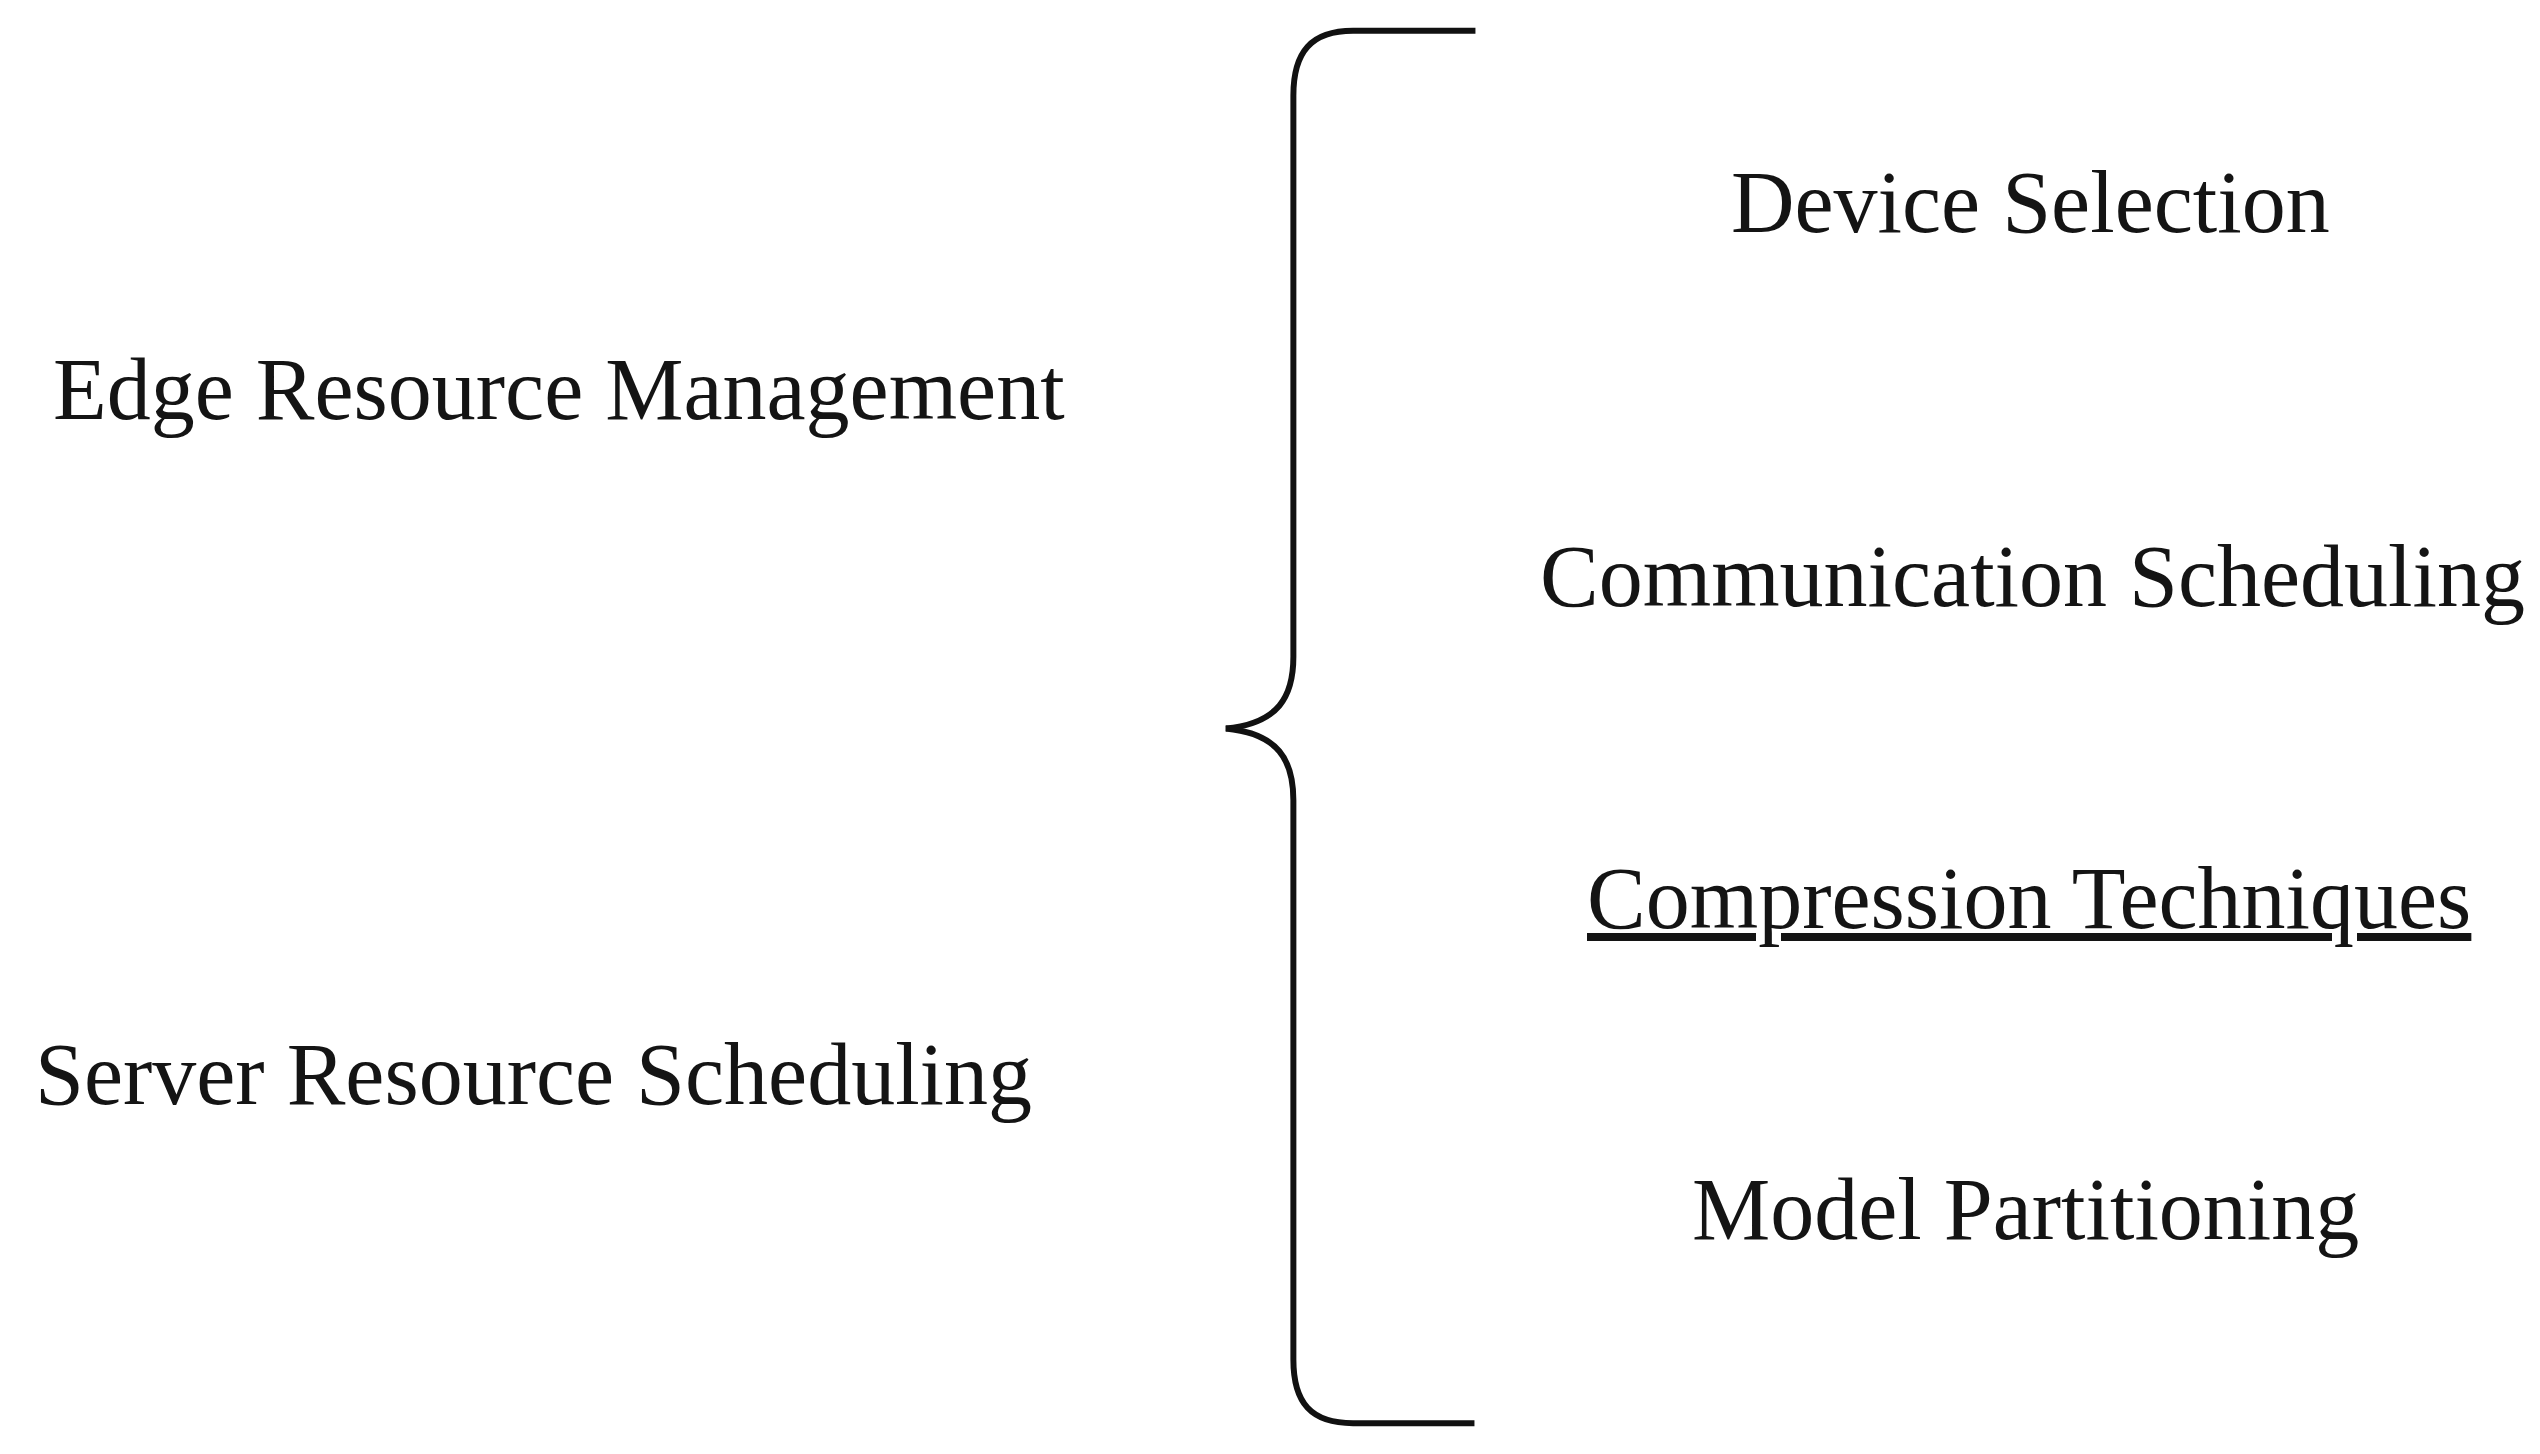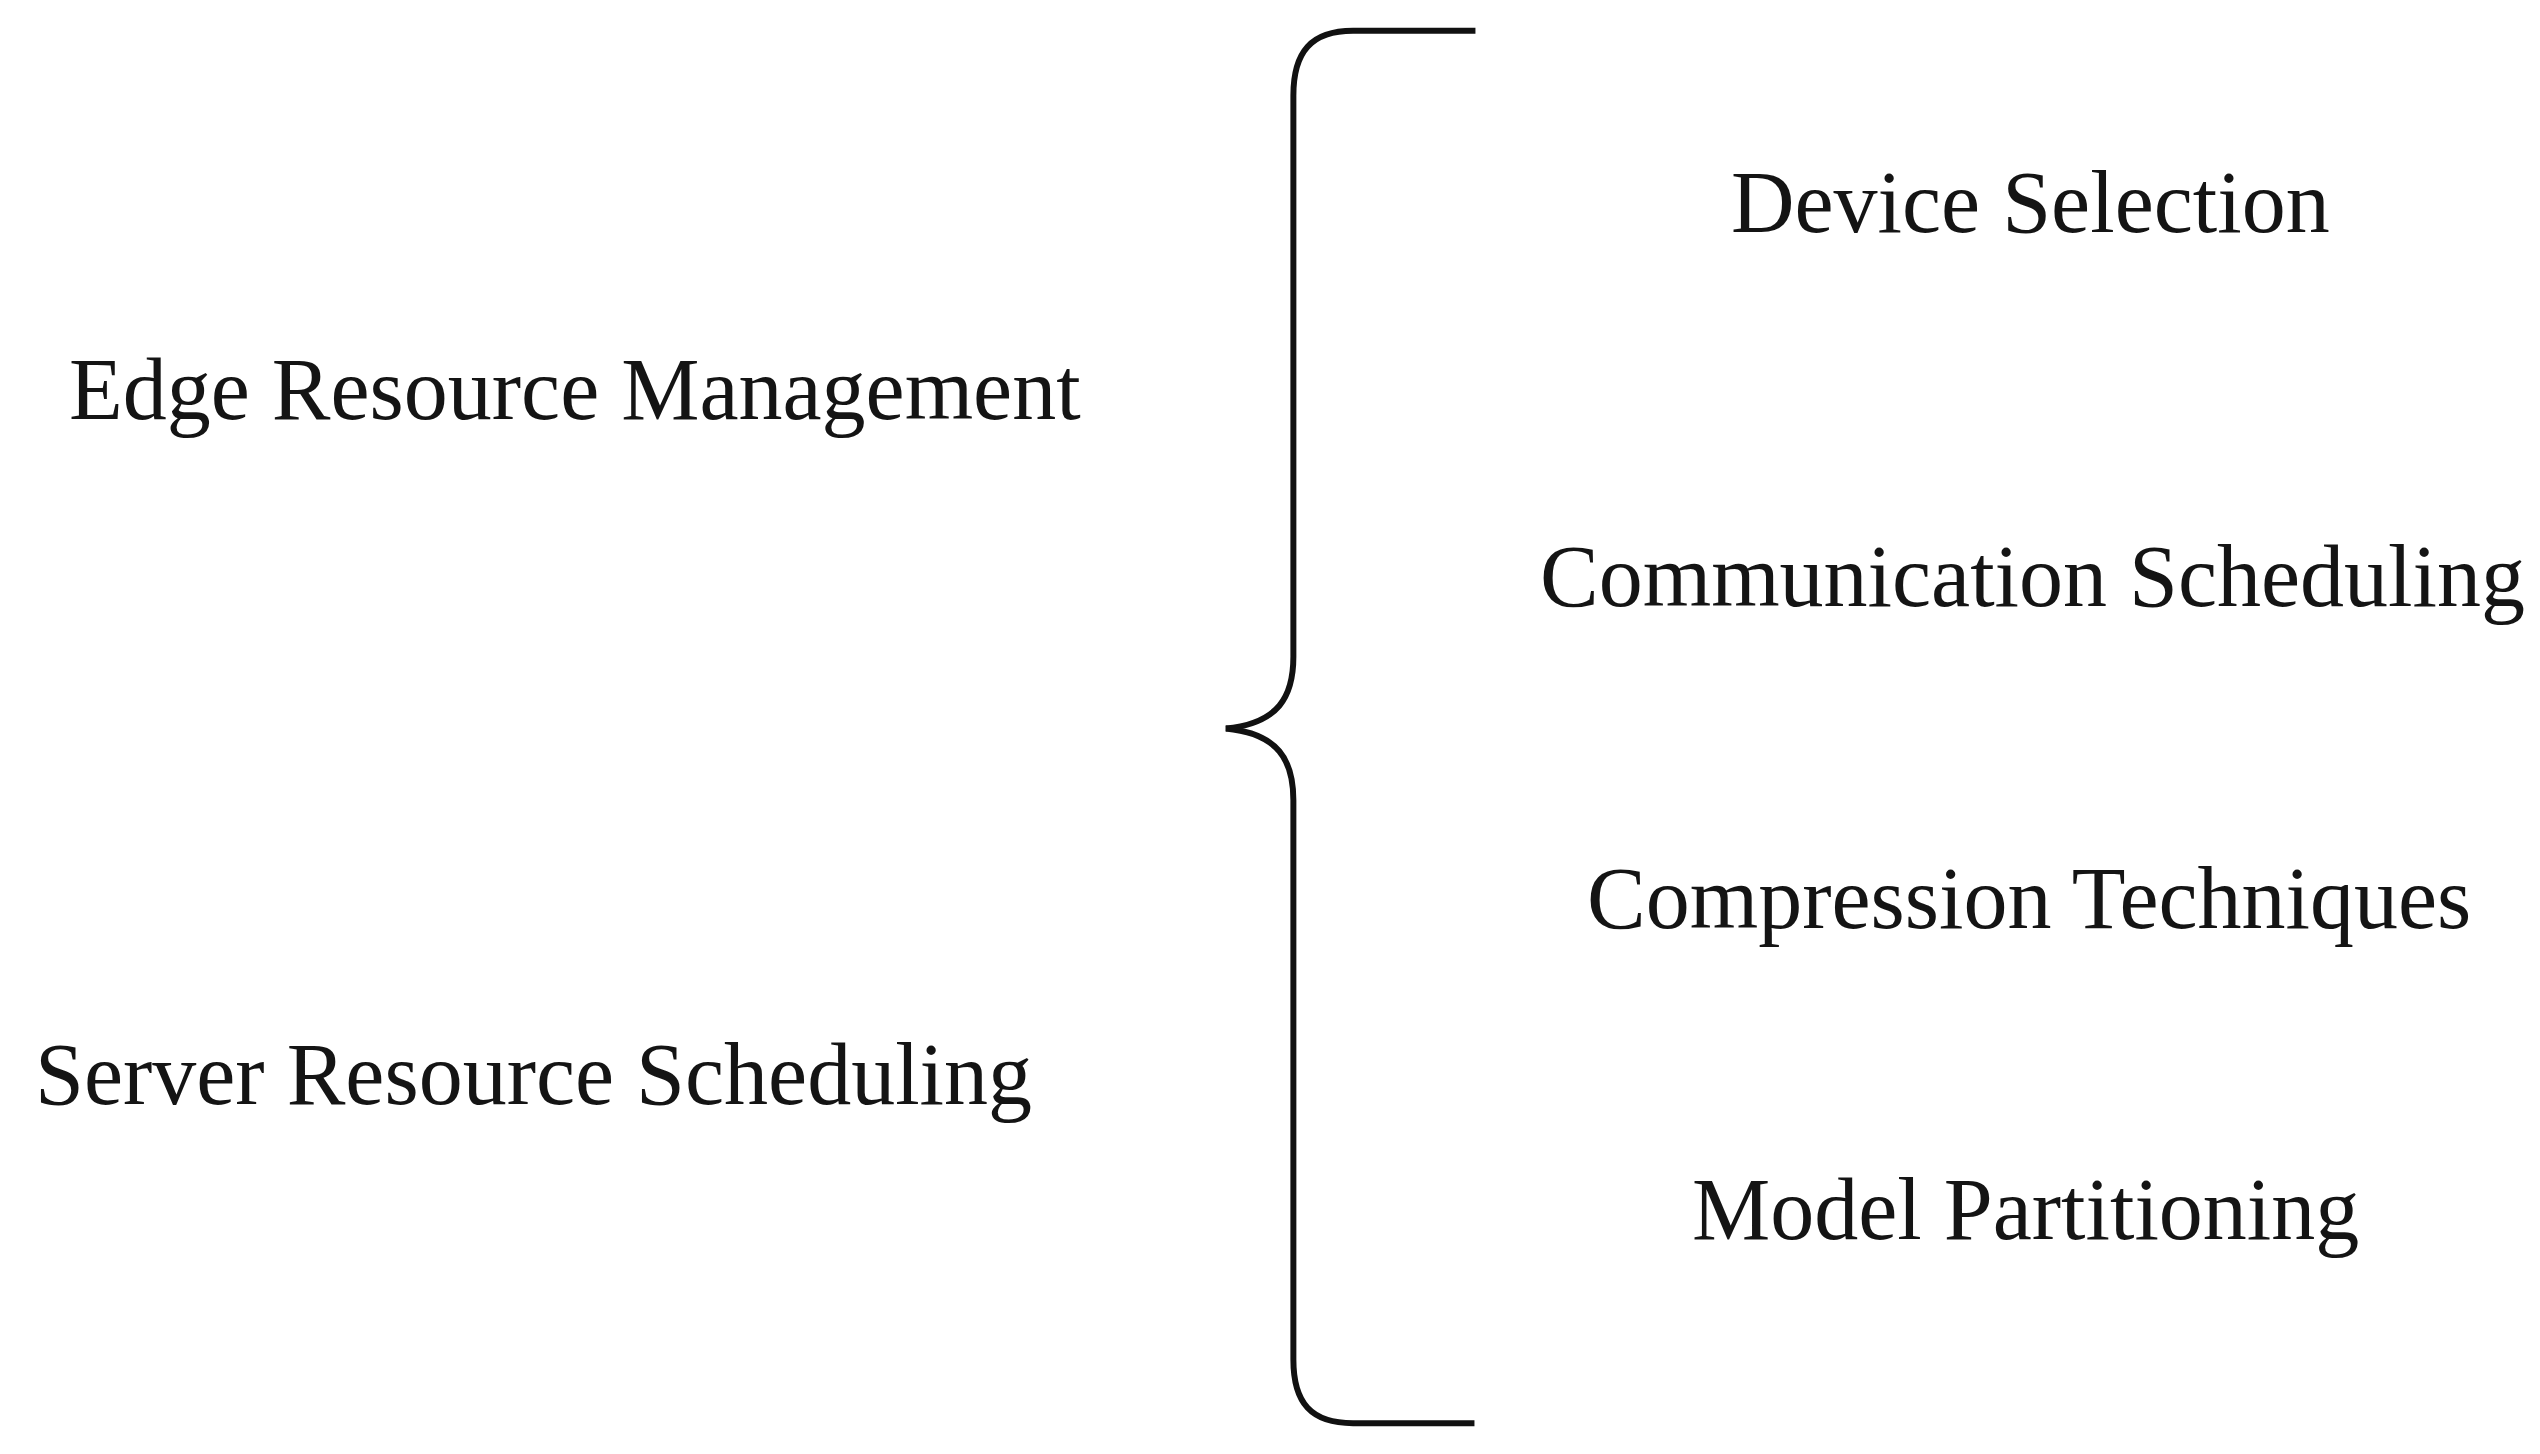--- a/index.html
+++ b/index.html
@@ -25,21 +25,20 @@
     line-height: 1;
     letter-spacing: 0px;
   }
   
   .cat-label {
     font-size: 88px;
   }
   #cat-edge {
     left: 53px;
     top: 346px;
-    margin-left: 16px;
   }
   #cat-server {
     left: 35px;
     top: 1031px;
   }
   
   .topic-label {
     font-size: 88px;
   }
   #topic-0 {
@@ -48,20 +47,21 @@
     text-align: right;
   }
   #topic-1 {
     left: 1540px;
     top: 485px;
     margin-top: 48px;
   }
   #topic-2 {
     left: 1587px;
     top: 855px;
+    text-decoration: underline;
   }
   #topic-3 {
     left: 1692px;
     top: 1166px;
   }
   
   #brace-layer {
     position: absolute;
     left: 0;
     top: 0;

